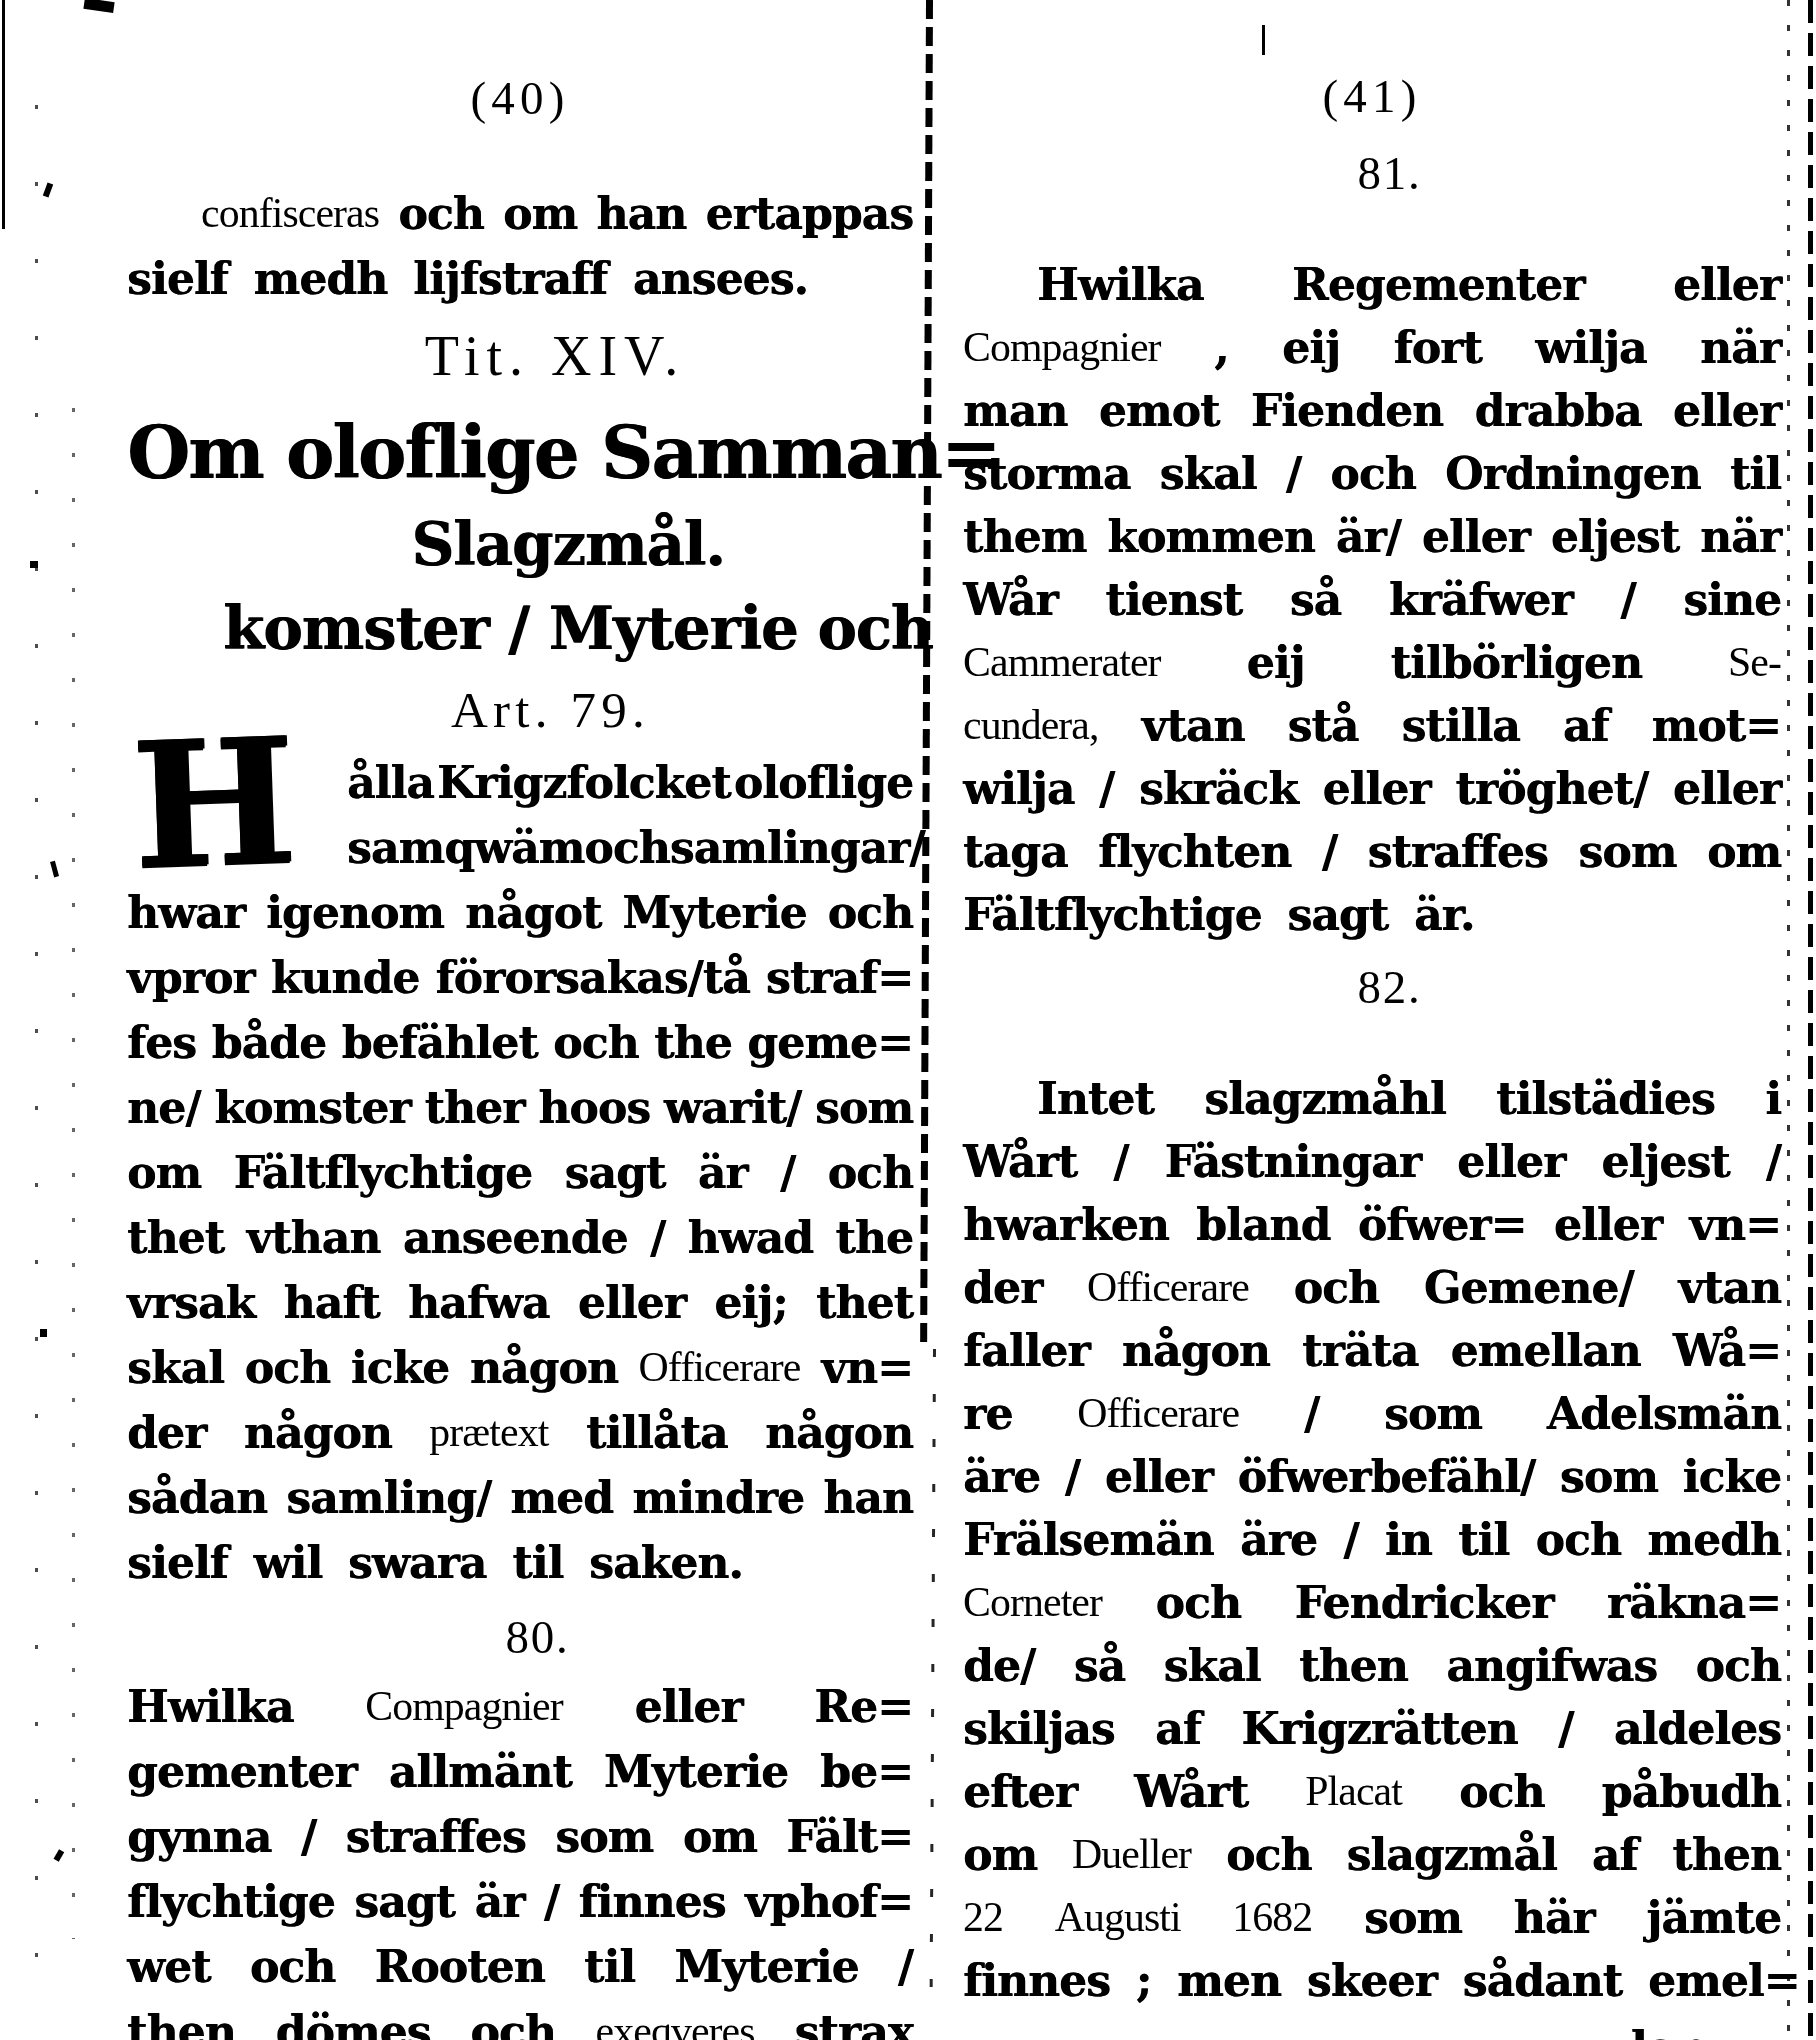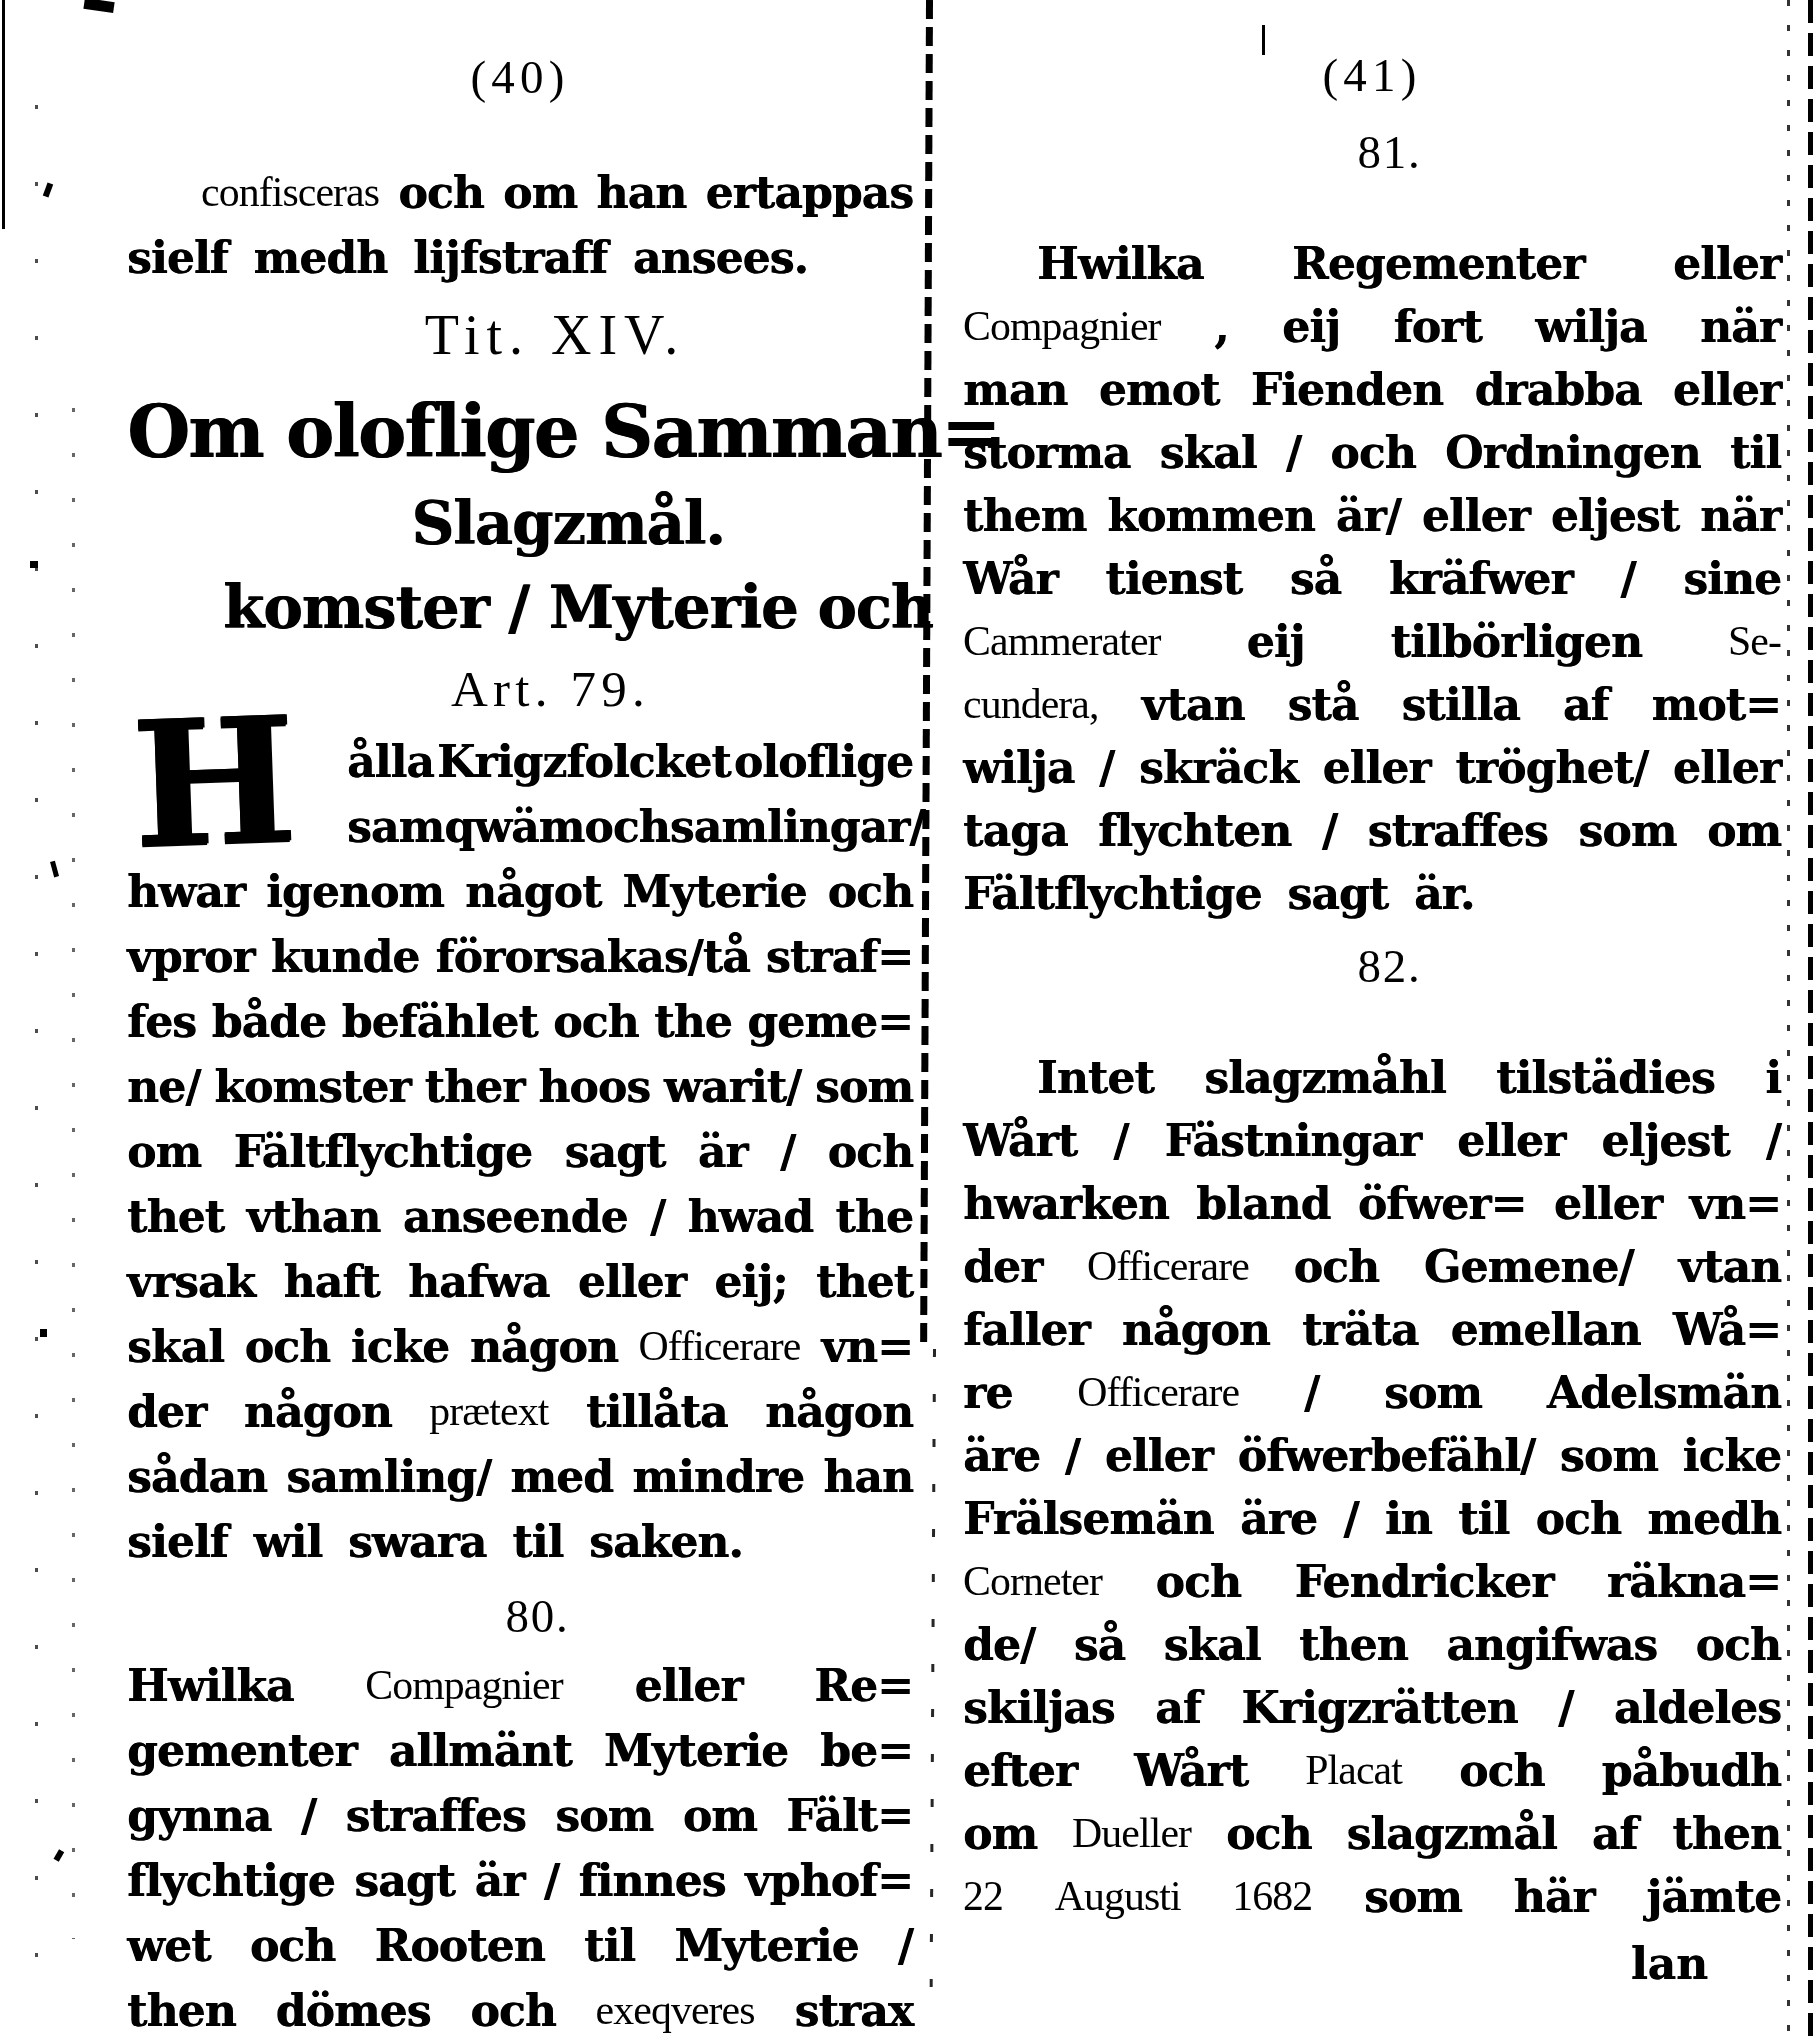--- a/index.html
+++ b/index.html
@@ -8,21 +8,21 @@
     background:#ffffff;color:#000000;
     font-family:"DejaVu Serif",serif;
   }
   .page{position:absolute;top:0;box-sizing:border-box;}
   .page-left{left:127px;width:786px;padding-top:42px;}
   .page-right{left:963px;width:818px;padding-top:40px;}
 
   .page-number{
     font-family:"Liberation Serif",serif;font-weight:400;
     font-size:47px;text-align:center;height:70px;line-height:70px;
-    letter-spacing:5.2px;margin-bottom:5.2px;
+    letter-spacing:5.2px;margin-bottom:5.2px;margin-top:21px;
   }
   .line{
     position:relative;height:65px;line-height:65px;
     font-size:44px;font-weight:700;letter-spacing:-0.9px;
     white-space:nowrap;
   }
   .page-right .line{height:63px;line-height:63px;}
   .w{text-shadow:0.6px 0 0 currentColor;}
   .w.roman{font-family:"Liberation Serif",serif;font-weight:400;text-shadow:none;font-size:0.95em;}
   .justify{display:flex;justify-content:space-between;}
@@ -459,20 +459,21 @@
             <span class="w">then</span>
           </div>
           <div class="line justify">
             <span class="w roman">22</span>
             <span class="w roman">Augusti</span>
             <span class="w roman">1682</span>
             <span class="w">som</span>
             <span class="w">här</span>
             <span class="w">jämte</span>
           </div>
+          <div class="line plain"><span class="w">finnes</span> <span class="w">;</span> <span class="w">men</span> <span class="w">skeer</span> <span class="w">sådant</span> <span class="w">emel=</span></div>
         </div>
         <div class="catchword-line">lan</div>
       </div>
   </div>
 
   <div class="artifact center-divider"></div>
   <div class="artifact center-divider-low"></div>
   <div class="artifact edge-right-outer"></div>
   <div class="artifact edge-right-inner"></div>
   <div class="artifact edge-left-line"></div>

